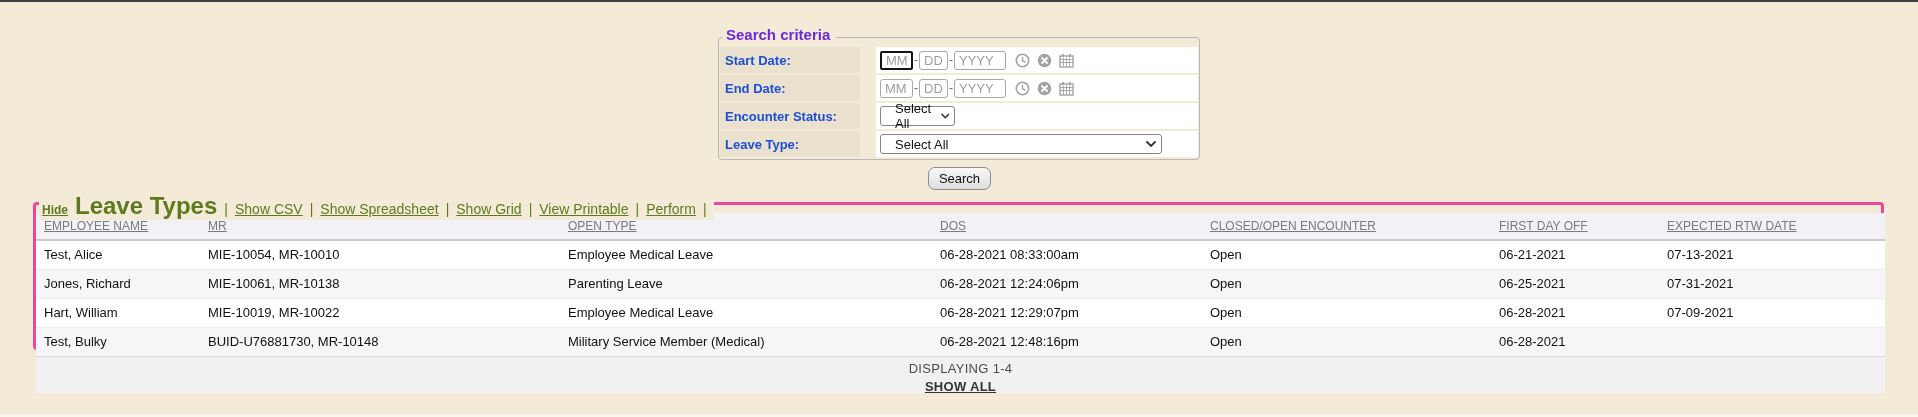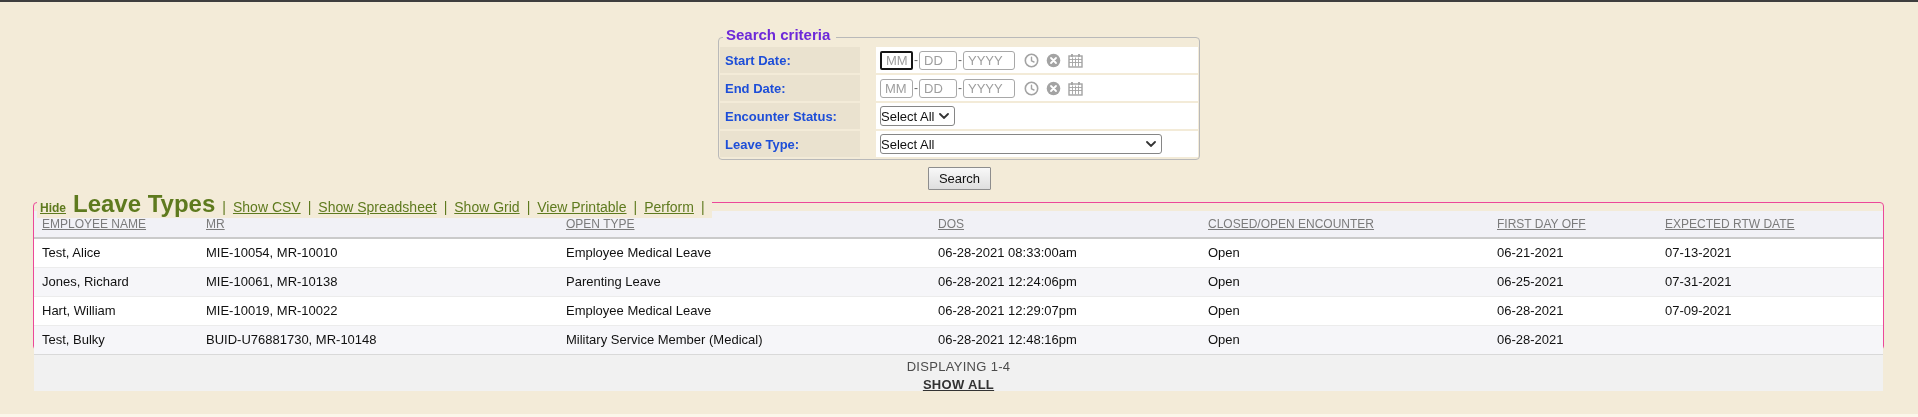--- a/index.html
+++ b/index.html
@@ -31,46 +31,46 @@
   }
   .sc-field {
     flex:1; background:#ffffff; display:flex; align-items:center; padding-left:4px;margin-left:16px;
   }
   .date-input {
     height:19px; border:1px solid #a8a8a8; border-radius:3px; font-size:13px;
     padding:1px 2px 1px 4px; color:#333; font-family:"Liberation Sans",sans-serif; outline:none;
     background:#fff;
   }
   .date-input::placeholder { color:#9e9e9e; opacity:1; }
-  .w-mm { width:33px; } .w-dd { width:38px; } .w-yyyy { width:52px; }
+  .w-mm { width:33px; } .w-dd { width:29px; } .w-yyyy { width:52px; }
   .focused { border:2px solid #151515; border-radius:2px; }
   .dash { color:#666; font-size:12px; margin:0 1px; }
   .date-icons { display:flex; align-items:center; gap:7px; margin-left:9px; }
   .date-icons svg { display:block; cursor:pointer; }
 
   .fake-select {
     display:inline-flex; align-items:center; justify-content:space-between;
     height:20px; border:1px solid #868686; border-radius:3px; background:#fff;
-    font-size:13px; color:#111; padding:0 5px 0 0; cursor:pointer;
+    font-size:13px; color:#111; padding:0 5px 0 14px; cursor:pointer;
   }
   .enc-select { width:75px; }
   .leave-select { width:282px; }
 
   .search-btn {
     position:absolute; left:928px; top:167px; width:63px; height:23px;
-    border:1px solid #8d8d8d; border-radius:1px;
+    border:1px solid #8d8d8d; border-radius:7px;
     background:linear-gradient(#f8f8f8,#dedede);
     font-size:13px; font-family:"Liberation Sans",sans-serif; color:#111;
     text-align:center; line-height:20px; cursor:pointer;
   }
 
   
   .grid-fs {
     position:absolute; left:33px; top:202px; width:1851px; height:148px;
-    border:1px solid #ec4899; border-radius:4px; background:#f3ebd8;
+    border:3px solid #ec4899; border-radius:4px; background:#f3ebd8;
     padding:8px 0 0 0;
   }
   .grid-legend {
     position:absolute; top:-13px; left:3px; background:#f3ebd8; padding:0 7px 0 3px;
     display:flex; align-items:baseline; gap:7px; white-space:nowrap; color:#5e7a1e;
   }
   .hide-link { font-size:12px; font-weight:bold; text-decoration:underline; cursor:pointer; }
   .grid-title { font-size:24px; font-weight:bold; }
   .tb-sep { font-size:14px; }
   .tb-link { font-size:14px; text-decoration:underline; cursor:pointer; }

